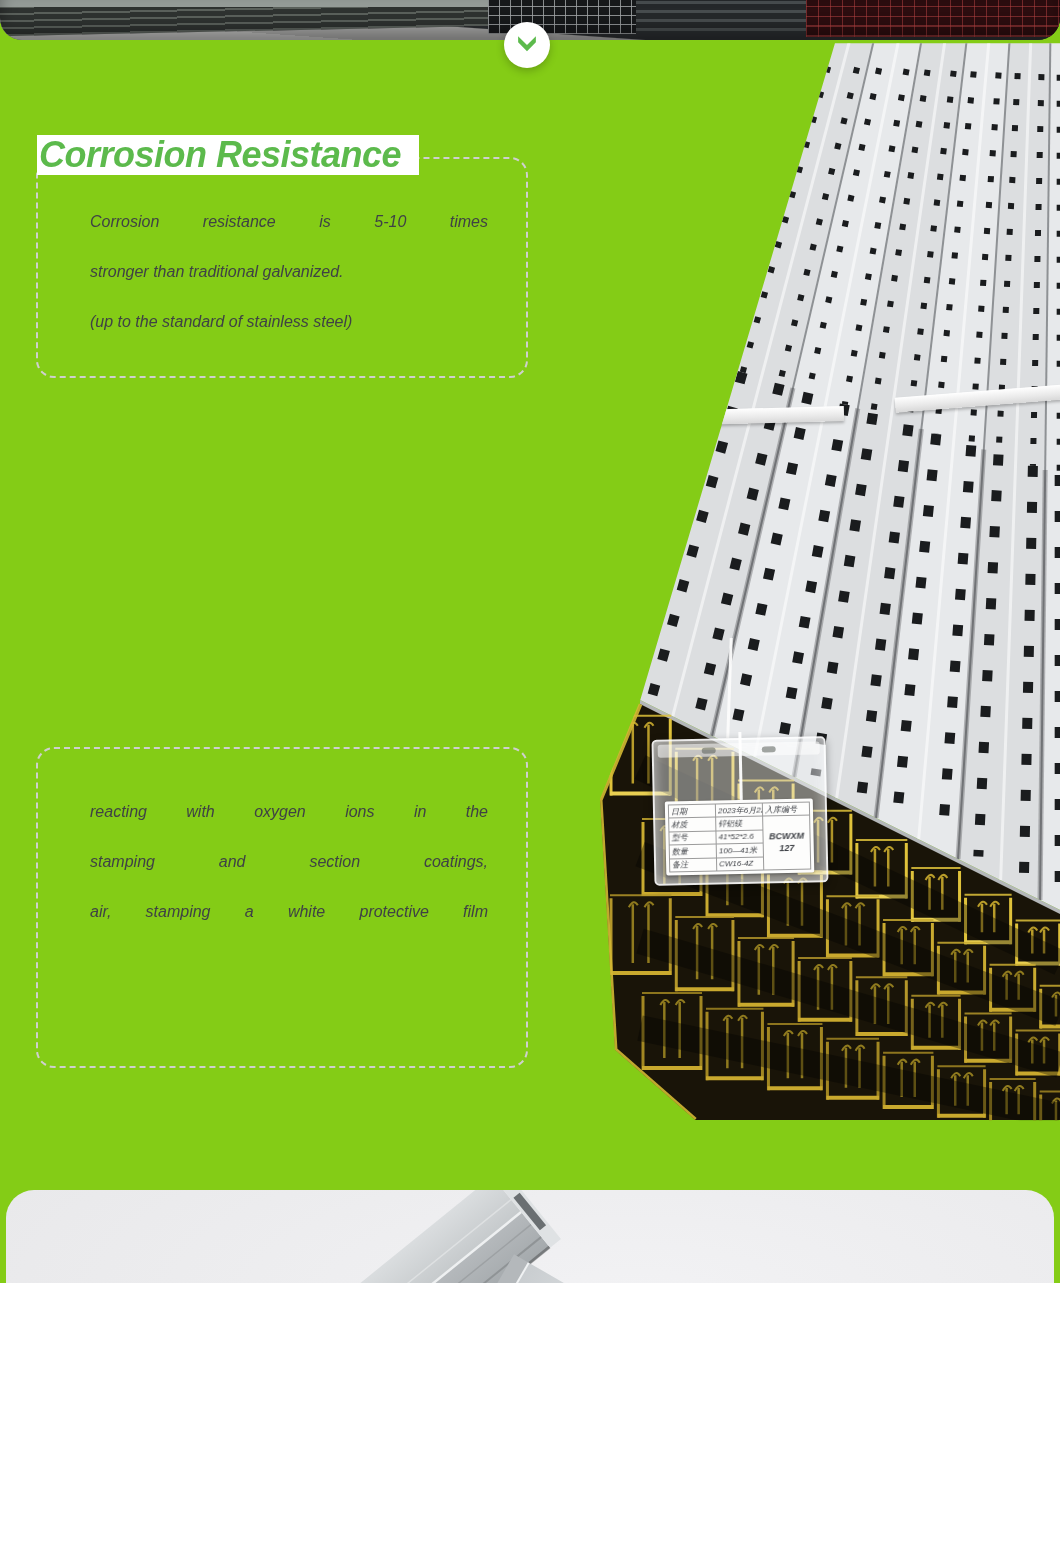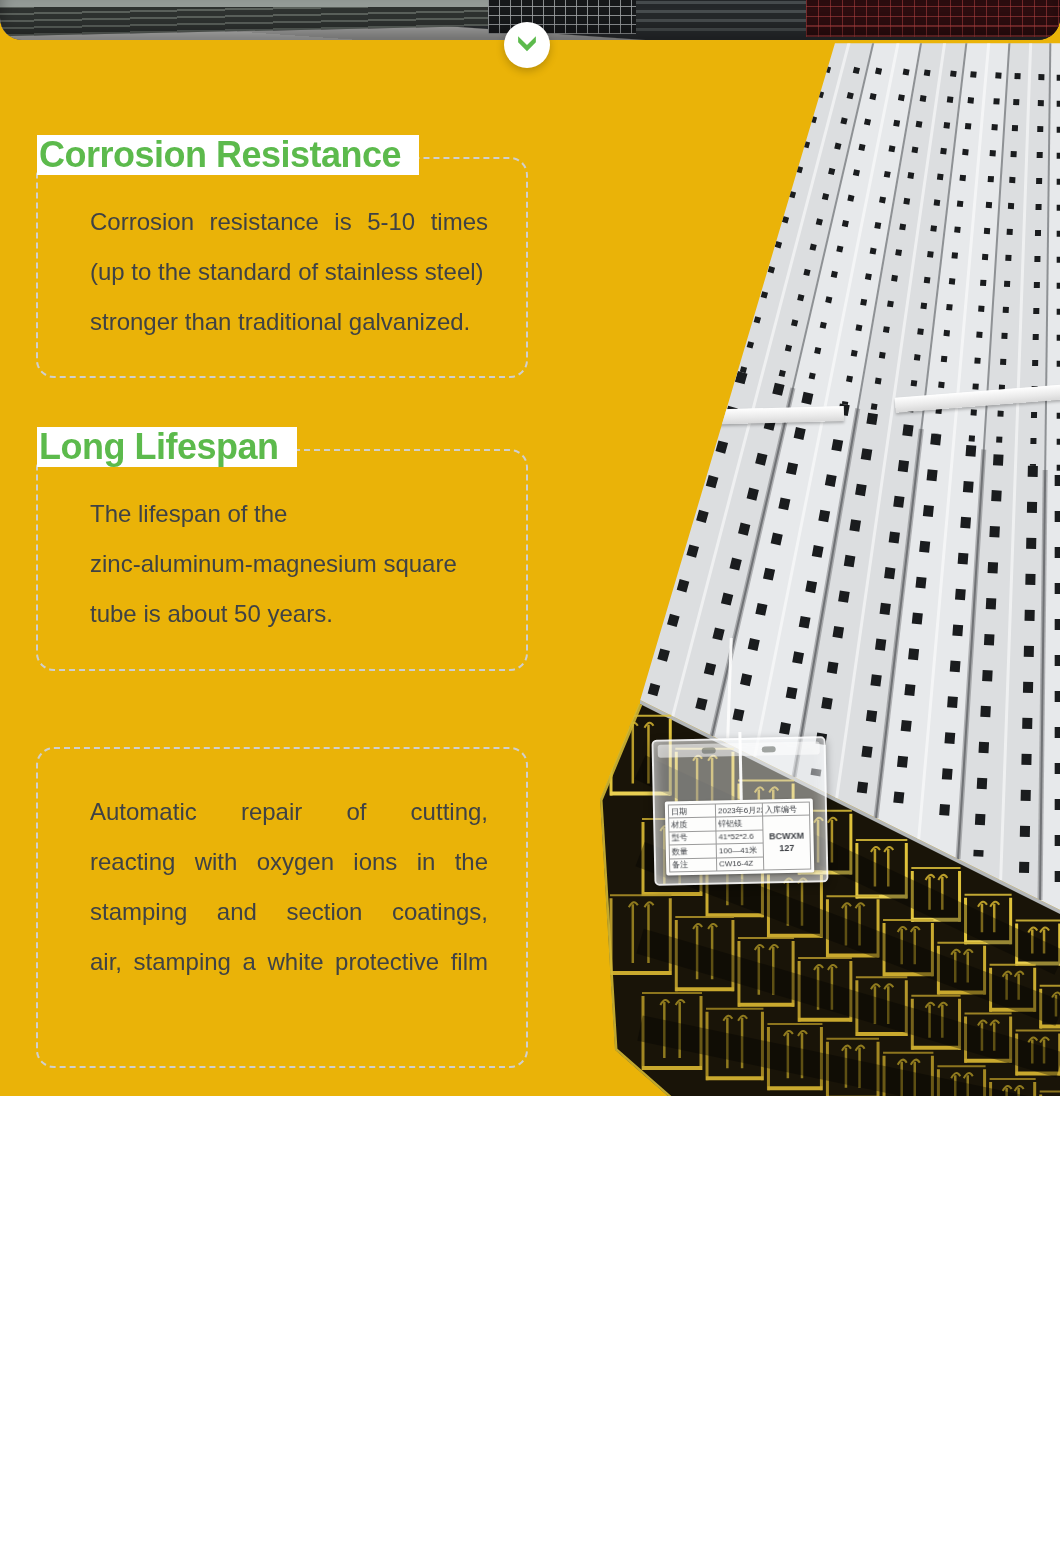--- a/index.html
+++ b/index.html
@@ -1,18 +1,18 @@
 <!DOCTYPE html>
 <html><head>
 <meta charset="utf-8">
 <style>
   :root{ --green:#5cba4c; --text:#3f4245; --dash:#cfcfcf; }
   html,body{margin:0;padding:0;background:#fff;}
-  .page{position:relative;width:1060px;height:1096px;overflow:hidden;background:#eab308;
-        font-family:"Liberation Sans",sans-serif;}
+  .page{position:relative;width:1060px;height:1283px;overflow:hidden;background:#84cc16;
+        font-family:"Liberation Sans",sans-serif;font-style:italic;}
 
   
   .banner{position:absolute;left:0;top:0;width:1060px;height:40px;border-radius:0 0 22px 22px;
           overflow:hidden;background:#23262a;}
   .b-floor{position:absolute;inset:0;background:linear-gradient(184deg,#2a2d30 0 60%,#a7a7a6 61% 78%,#bcbcbb 78% 100%);}
   .b-stack{position:absolute;left:0;top:0;width:56%;height:30px;
            background:repeating-linear-gradient(0deg,#5a605b 0 2px,#2e3230 2px 7px);transform:skewY(-1.2deg);}
   .b-beam{position:absolute;left:0;top:0;width:52%;height:7px;background:#959c98;}
   .b-grid1{position:absolute;left:46%;top:0;width:14%;height:86%;background-color:#17191b;
            background-image:repeating-linear-gradient(90deg,rgba(160,163,165,.85) 0 1.5px,transparent 1.5px 11px),
@@ -28,21 +28,21 @@
                 background:#fff;box-shadow:0 3px 9px rgba(0,0,0,.22);display:flex;align-items:center;
                 justify-content:center;z-index:6;}
 
   
   .feature{position:absolute;left:36px;width:492px;}
   .f1{top:157px;height:221px}.f2{top:449px;height:222px}.f3{top:747px;height:321px}
   .feature .box{position:absolute;inset:0;border:2px dashed var(--dash);border-radius:18px;}
   .feature h2{position:absolute;top:-22px;left:1px;margin:0;background:#fff;padding:0 18px 0 2px;
               font-size:36px;line-height:40px;color:var(--green);z-index:1;letter-spacing:-.5px;font-weight:bold;}
   .feature .lines{position:absolute;left:54px;right:40px;top:40px;z-index:1;}
-  .feature .line{font-size:24px;color:var(--text);line-height:50px;height:50px;}
+  .feature .line{font-size:16px;color:var(--text);line-height:50px;height:50px;}
   .feature .line.j{text-align:justify;text-align-last:justify;}
 
   
   .photo-main{position:absolute;left:440px;top:40px;width:620px;height:1100px;overflow:hidden;
       clip-path:polygon(63.7% 0.3%,100% 0.3%,100% 98.2%,41.2% 98.2%,28.2% 91.8%,25.8% 69%,32.3% 60%);}
   .photo-main > svg{position:absolute;left:0;top:0;}
   .strap{position:absolute;height:15px;background:linear-gradient(#ffffff,#e9e9e9 60%,#d8d8d8);
          box-shadow:0 2px 3px rgba(0,0,0,.25);z-index:3;}
   .s-left{left:252px;top:368px;width:152px;transform:rotate(-1.5deg);}
   .s-right{left:455px;top:351px;width:172px;transform:rotate(-4.5deg);}
@@ -87,39 +87,29 @@
           <path d="M9 12 L22 25 L35 12 L35 21 L22 34 L9 21 Z" fill="var(--green)"></path>
         </svg>
     </span>
   </div>
 
   <section class="feature f1">
     <div class="box"></div>
     <h2>Corrosion Resistance</h2>
     <div class="lines">
       <div class="line j">Corrosion resistance is 5-10 times</div>
+      <div class="line">stronger than traditional galvanized.</div>
       <div class="line">(up to the standard of stainless steel)</div>
-      <div class="line">stronger than traditional galvanized.</div>
     </div>
   </section>
 
-  <section class="feature f2">
-    <div class="box"></div>
-    <h2>Long Lifespan</h2>
-    <div class="lines">
-      <div class="line">The lifespan of the</div>
-      <div class="line">zinc-aluminum-magnesium square</div>
-      <div class="line">tube is about 50 years.</div>
-    </div>
-  </section>
 
   <section class="feature f3">
     <div class="box"></div>
     <div class="lines">
-      <div class="line j">Automatic repair of cutting,</div>
       <div class="line j">reacting with oxygen ions in the</div>
       <div class="line j">stamping and section coatings,</div>
       <div class="line j">air, stamping a white protective film</div>
     </div>
   </section>
 
   <div class="photo-main">
     <svg id="rails-svg" width="620" height="1100" viewBox="0 0 620 1100" preserveAspectRatio="none">
         <polygon points="383.5738831615121,0 433.903743315508,0 272,696 190,655" fill="#dcdee0"></polygon>
         <polygon points="433.903743315508,0 481.5484710474951,0 354,737 272,696" fill="#e7e9eb"></polygon>

